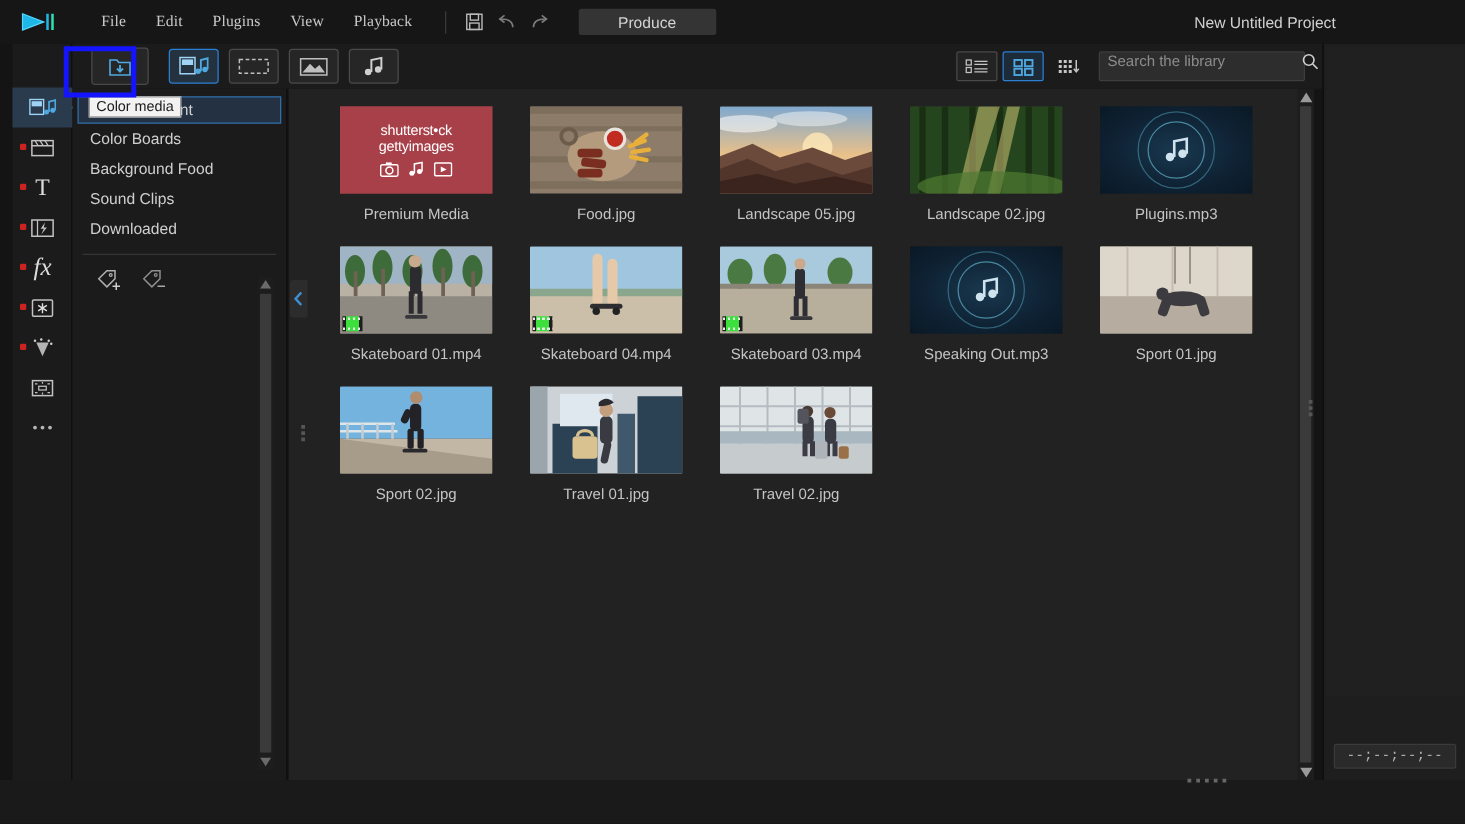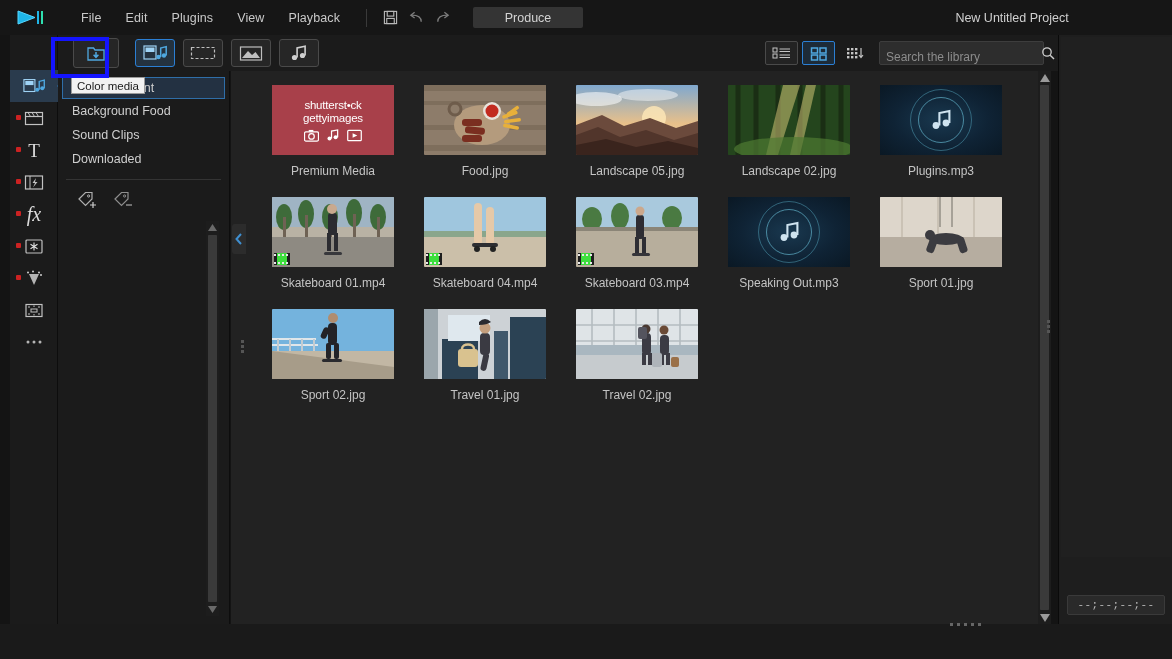--- a/index.html
+++ b/index.html
@@ -15,20 +15,21 @@
   
   .menubar {
     position: absolute; left: 0; top: 0; width: 1172px; height: 35px;
     background: #161616; display: flex; align-items: center;
   }
   .logo { width: 30px; height: 17px; margin-left: 17px; display: flex; align-items: center; }
   .menu-items { display: flex; align-items: center; margin-left: 22px; gap: 0px; }
   .menu-item {
     font-size: 12.5px; color: #c9c9c9; padding: 4px 12px; cursor: default;
     letter-spacing: .1px;
+    font-family: Liberation Serif, serif;
   }
   .mb-sep { width: 1px; height: 18px; background: #3a3a3a; margin: 0 10px 0 14px; }
   .tb-icon {
     width: 26px; height: 22px; display: flex; align-items: center; justify-content: center;
     cursor: default;
   }
   .produce-btn {
     margin-left: 18px; width: 110px; height: 21px; background: #343434;
     border-radius: 2px; display: flex; align-items: center; justify-content: center;
     font-size: 12.5px; color: #d3d3d3; cursor: default;
@@ -76,21 +77,21 @@
 
   .viewtoggle {
     width: 33px; height: 24px; border: 1px solid #4a4a4a; border-radius: 2px;
     background: #232323; display: flex; align-items: center; justify-content: center;
     cursor: default;
   }
   .viewtoggle.sel { border-color: #2b7fd4; background: #1d2b38; }
   .search-wrap {
     width: 165px; height: 24px; background: #2d2d2d; border: 1px solid #3d3d3d;
     border-radius: 2px; margin-left: 10px; margin-right: 14px;
-    display: flex; align-items: flex-end; padding: 0 6px;
+    display: flex; align-items: flex-start; padding: 0 6px;
   }
   .search-input {
     flex: 1; background: transparent; border: none; outline: none;
     color: #d0d0d0; font-size: 12px; font-family: "Liberation Sans", sans-serif;
   }
   .search-input::placeholder { color: #8c8c8c; }
 
   
   .tree-panel {
     position: absolute; left: 58px; top: 71px; width: 172px; height: 553px;
@@ -425,20 +426,21 @@
           <circle cx="6" cy="6" r="4.2" fill="none" stroke="#cfcfcf" stroke-width="1.3"></circle>
           <path d="M9.2 9.2 L13 13" stroke="#cfcfcf" stroke-width="1.4"></path>
         </svg>
       </span>
     </div>
   </div>
 
   <div class="tree-panel">
     <div style="height:6px"></div>
     <div class="tree-item sel">Media Content</div>
+    <div class="tree-item">Color Boards</div>
     <div class="tree-item">Background Food</div>
     <div class="tree-item">Sound Clips</div>
     <div class="tree-item">Downloaded</div>
     <div class="tree-divider"></div>
     <div class="tag-row">
       <span>
         <svg width="22" height="20" viewBox="0 0 22 20">
           <path d="M3 9 L9.5 2.5 L16 2.5 L16 9 L9.5 15.5 Z" fill="none" stroke="#b0b0b0" stroke-width="1.2"></path>
           <circle cx="12.6" cy="6" r="1.1" fill="none" stroke="#b0b0b0" stroke-width="1"></circle>
           <path d="M14 15 H20 M17 12 V18" stroke="#cfcfcf" stroke-width="1.2"></path>

